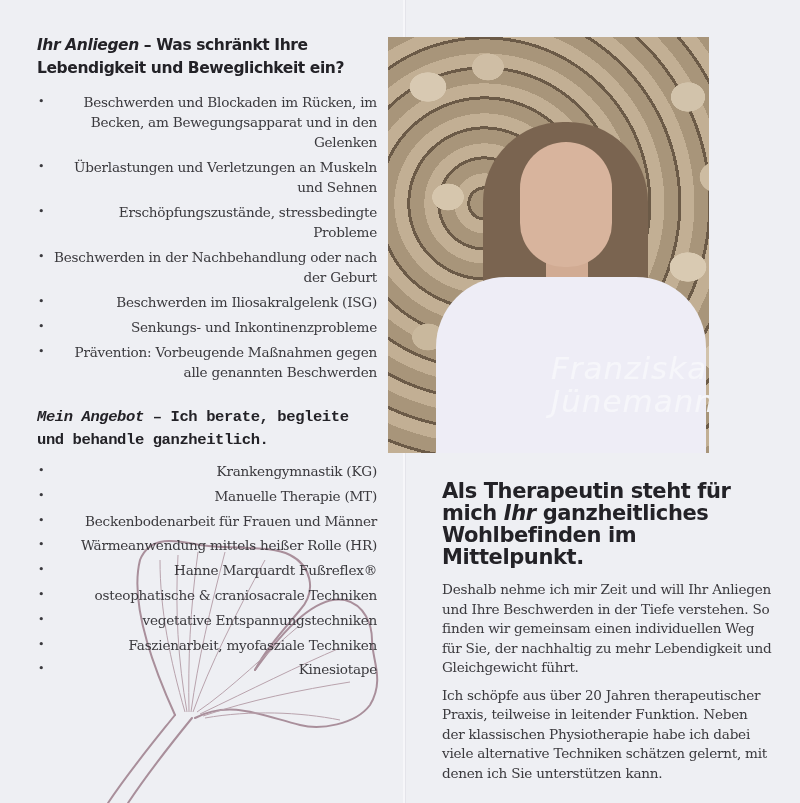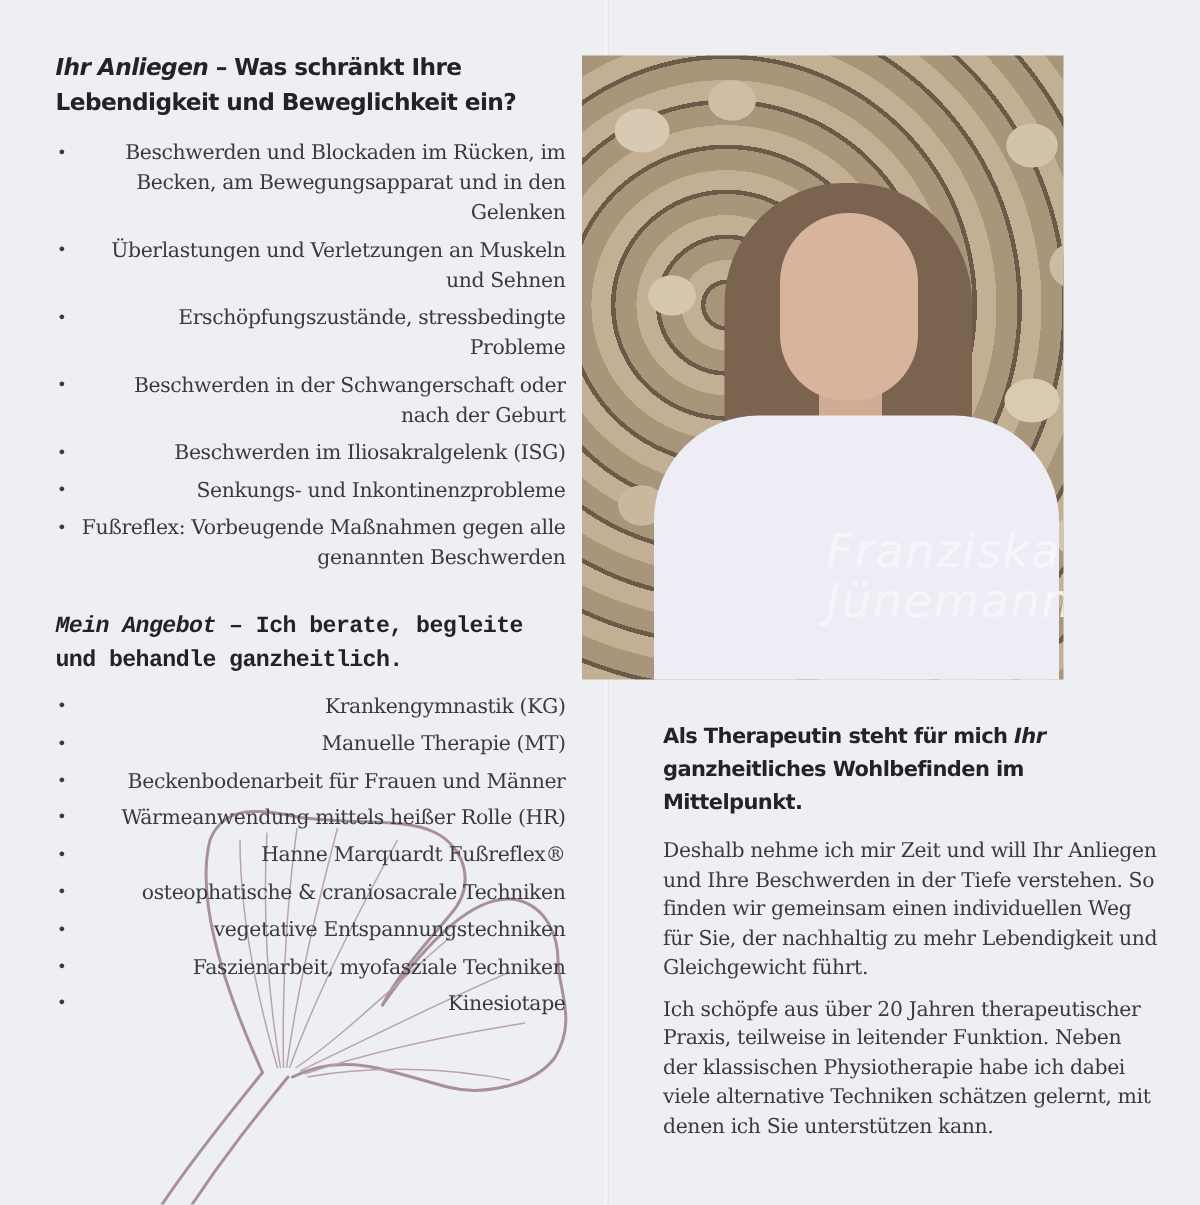--- a/index.html
+++ b/index.html
@@ -32,21 +32,21 @@
              repeating-radial-gradient(circle at 30% 40%, #a8957a 0 14px, #6b5a47 14px 17px, #c2af94 17px 30px);
   }
   .person-hair { position:absolute; left:95px; top:85px; width:165px; height:220px; border-radius:80px 80px 40px 40px; background:#7a6450; }
   .person-face { position:absolute; left:132px; top:105px; width:92px; height:125px; border-radius:46px 46px 44px 44px; background:#d8b49d; }
   .person-neck { position:absolute; left:158px; top:215px; width:42px; height:40px; background:#d1ab93; }
   .person-shirt { position:absolute; left:48px; top:240px; width:270px; height:200px; border-radius:70px 70px 0 0; background:#eeedf6; }
   .name { position:absolute; left:163px; top:315px; font-family:"DejaVu Sans", "Liberation Sans", sans-serif; font-style:italic;
           font-size:31px; line-height:33px; color:#f7f7fb; letter-spacing:1px; text-align:left; opacity:0.95; }
   .name span { display:block; }
   .col-right { position:absolute; left:442px; top:480px; width:330px; }
-  .col-right h2 { font-size:14px; line-height:22px; }
+  .col-right h2 { font-size:21px; line-height:22px; }
   .col-right p { font-size:13.6px; line-height:19.5px; margin:0; color:#3a393d; letter-spacing:-0.25px; }
   .p1 { margin-top:12px !important; }
   .p2 { margin-top:8px !important; }
 </style>
 </head>
 <body>
 
 <div class="fold"></div>
 
 <svg class="leaf" viewBox="0 0 800 803">
@@ -68,24 +68,24 @@
     <path d="M205 718 C 250 710, 300 712, 340 720"></path>
   </g>
 </svg>
 
 <div class="col-left">
   <h2><em>Ihr Anliegen</em><span> – Was schränkt Ihre Lebendigkeit und Beweglichkeit ein?</span></h2>
   <ul class="list1">
     <li>Beschwerden und Blockaden im Rücken, im Becken, am Bewegungsapparat und in den Gelenken</li>
     <li>Überlastungen und Verletzungen an Muskeln und Sehnen</li>
     <li>Erschöpfungszustände, stressbedingte Probleme</li>
-    <li>Beschwerden in der Schwangerschaft oder nach der Geburt</li>
+    <li>Beschwerden in der Nachbehandlung oder nach der Geburt</li>
     <li>Beschwerden im Iliosakralgelenk (ISG)</li>
     <li>Senkungs- und Inkontinenzprobleme</li>
-    <li>Fußreflex: Vorbeugende Maßnahmen gegen alle genannten Beschwerden</li>
+    <li>Prävention: Vorbeugende Maßnahmen gegen alle genannten Beschwerden</li>
   </ul>
   <h2 class="h2b"><em>Mein Angebot</em><span> – Ich berate, begleite und behandle ganzheitlich.</span></h2>
   <ul class="list2">
     <li>Krankengymnastik (KG)</li>
     <li>Manuelle Therapie (MT)</li>
     <li>Beckenbodenarbeit für Frauen und Männer</li>
     <li>Wärmeanwendung mittels heißer Rolle (HR)</li>
     <li>Hanne Marquardt Fußreflex®</li>
     <li>osteophatische &amp; craniosacrale Techniken</li>
     <li>vegetative Entspannungstechniken</li>

